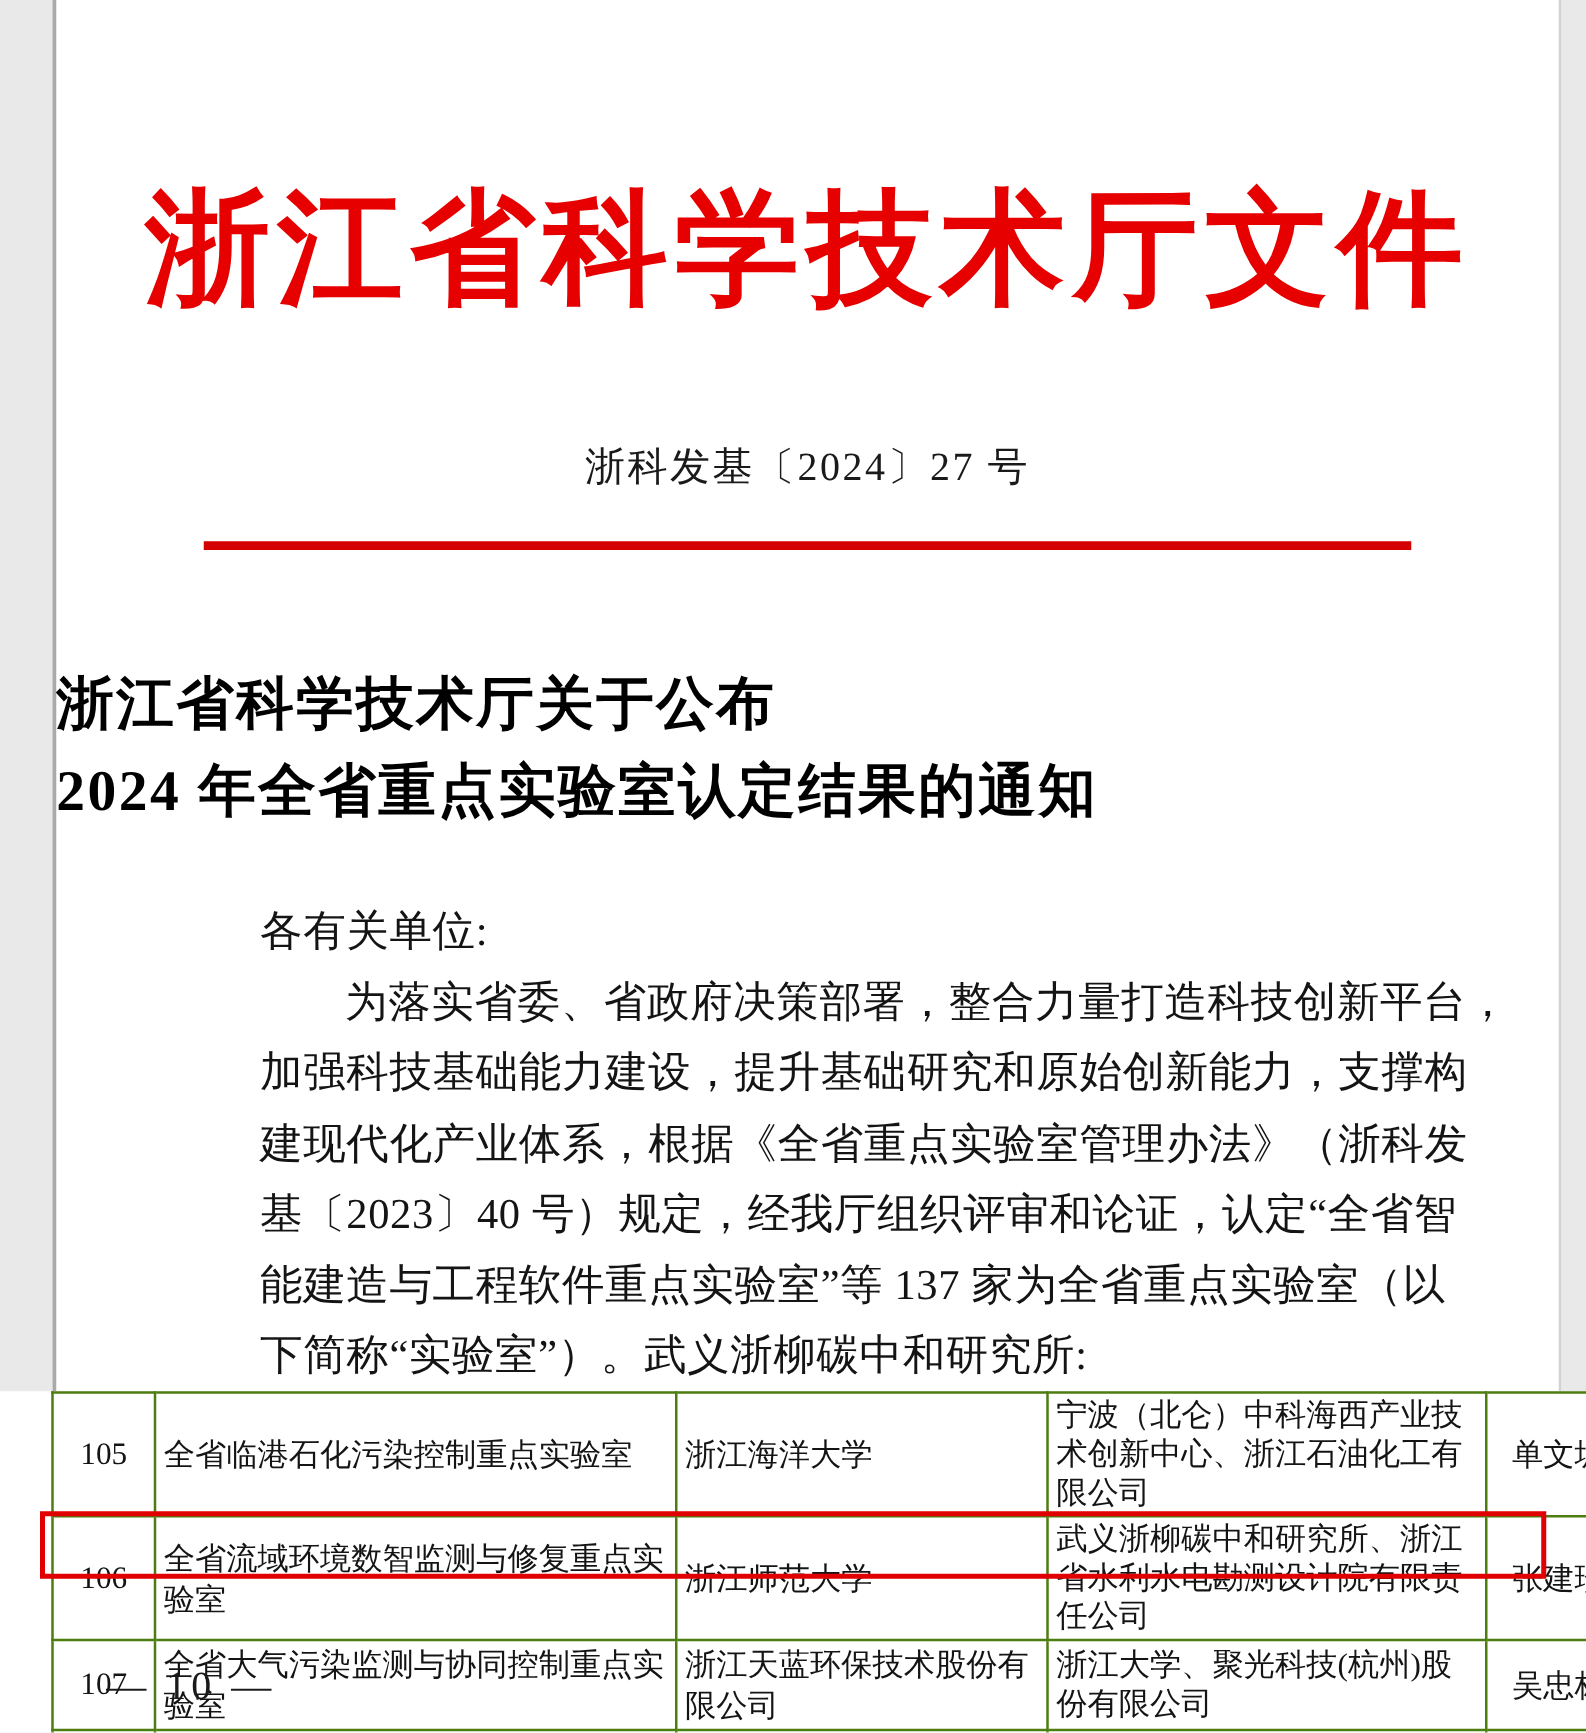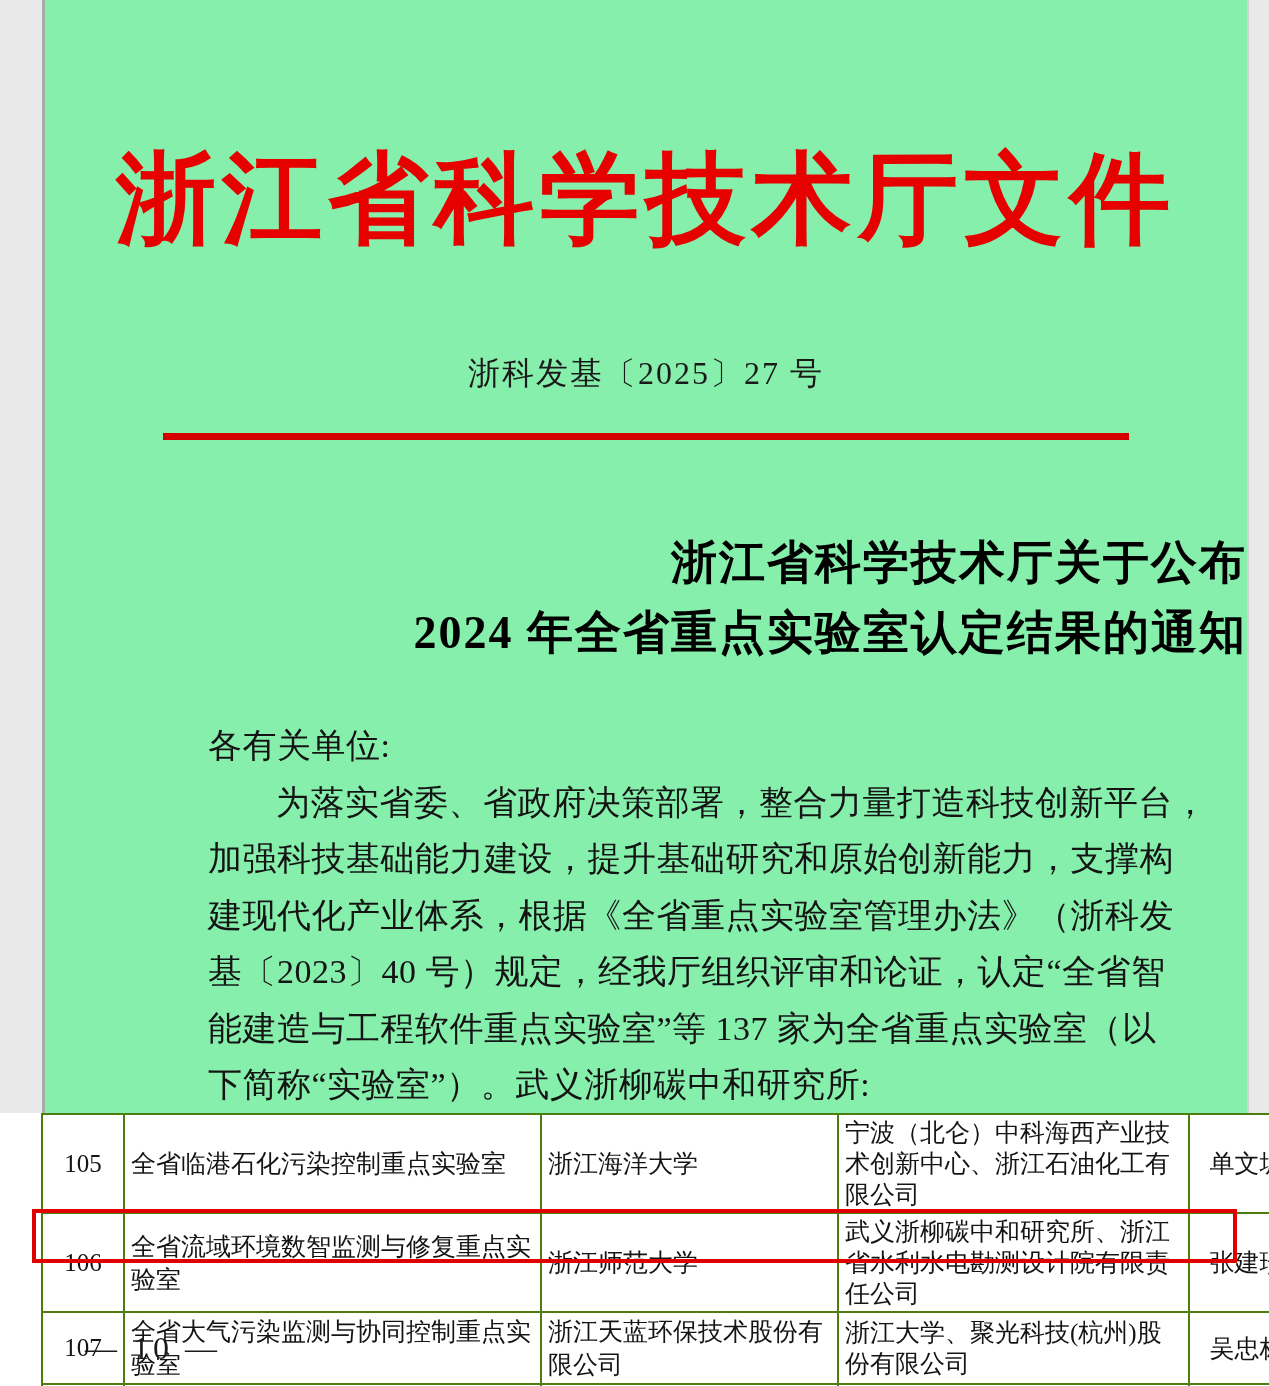--- a/index.html
+++ b/index.html
@@ -5,21 +5,21 @@
   html,body{margin:0;padding:0;}
   body{
     width:1269px;height:1386px;position:relative;overflow:hidden;
     background:#e9e9e9;
     font-family:"Liberation Serif","DejaVu Serif",serif;
     color:#111;
   }
   
   .doc-page{
     position:absolute;left:42px;top:0;width:1207px;height:1113px;
-    background:#86efac;
+    background:#ffffff;
     border-left:3px solid #a9a9a9;
     border-right:2px solid #d2d2d2;
     box-sizing:border-box;
   }
   .letterhead{
     position:absolute;top:150px;left:0;width:100%;
     text-align:center;
     font-size:100px;font-weight:bold;line-height:1;
     color:#e60000;letter-spacing:6px;white-space:nowrap;
   }
@@ -27,21 +27,21 @@
     position:absolute;top:352px;left:0;width:100%;
     text-align:center;font-size:32px;letter-spacing:2px;color:#1a1a1a;
     white-space:nowrap;
   }
   .red-rule{
     position:absolute;top:433px;left:50%;transform:translateX(-50%);
     width:966px;height:7px;background:#d40000;
   }
   .notice-title{
     position:absolute;top:528px;left:0;width:100%;
-    text-align:right;font-size:46px;font-weight:bold;line-height:70px;
+    text-align:left;font-size:46px;font-weight:bold;line-height:70px;
     letter-spacing:2px;color:#000;white-space:nowrap;
   }
   .body-text{
     position:absolute;top:718px;left:163px;width:1000px;
     font-size:34px;line-height:56.5px;letter-spacing:0.5px;color:#141414;
   }
   .body-text .line{white-space:nowrap;}
   .body-text .indent{padding-left:68px;}
   
   .table-section{
@@ -79,21 +79,21 @@
     font-size:32px;letter-spacing:4px;color:#1a1a1a;white-space:nowrap;
   }
 </style>
 </head>
 <body>
 
 <div class="doc-page">
 
   <div class="letterhead">浙江省科学技术厅文件</div>
 
-  <div class="doc-no">浙科发基〔2025〕27 号</div>
+  <div class="doc-no">浙科发基〔2024〕27 号</div>
 
   <div class="red-rule"></div>
 
   <div class="notice-title">
     <div>浙江省科学技术厅关于公布</div>
     <div>2024 年全省重点实验室认定结果的通知</div>
   </div>
 
   <div class="body-text">
     <div class="line">各有关单位:</div>

